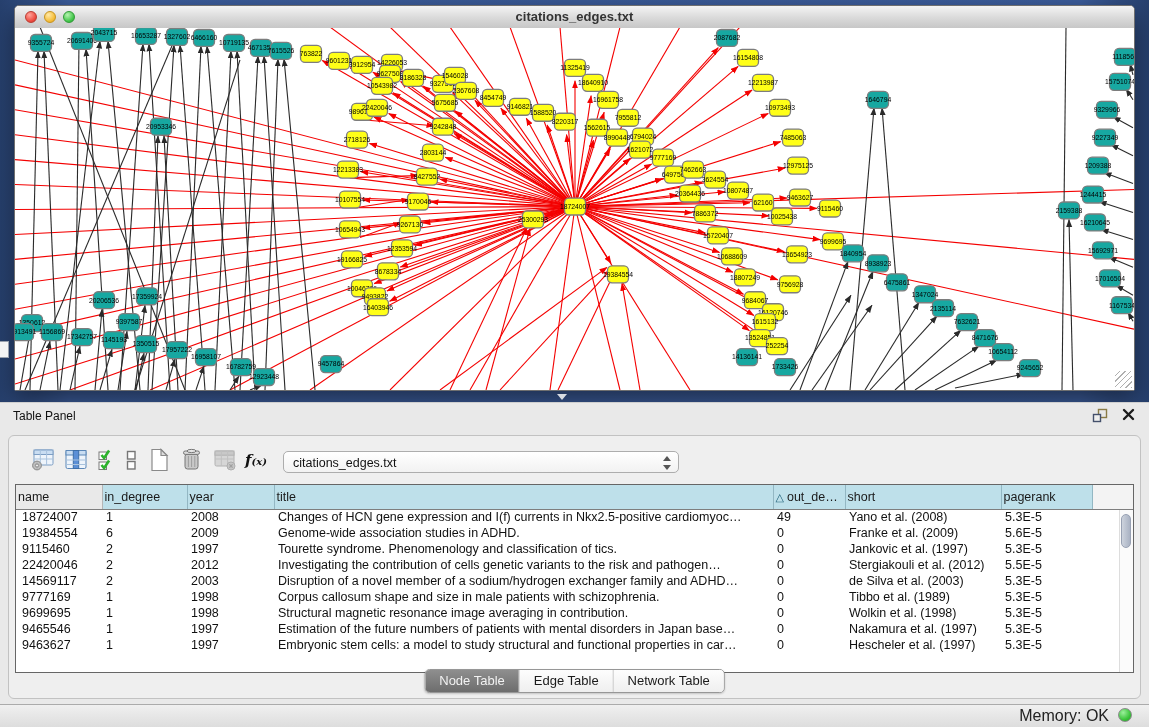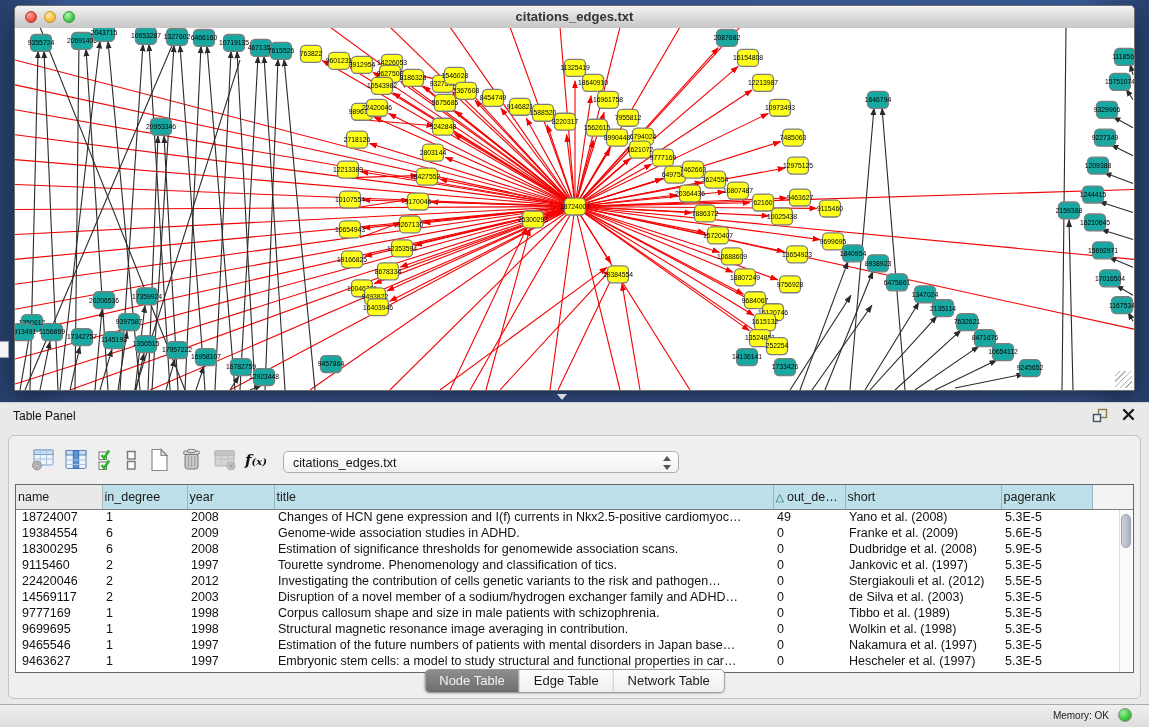--- a/index.html
+++ b/index.html
@@ -72,21 +72,21 @@
   .tabs{position:absolute;left:50%;transform:translateX(-50%);bottom:5px;display:flex;height:22px;
         border:1px solid #979797;border-radius:5px;overflow:hidden;background:#fff;box-shadow:0 1px 2px rgba(0,0,0,.18);justify-content:center;}
   .tab{border:none;margin:0;padding:0 14px;line-height:22px;font-size:13px;color:#1a1a1a;
        background:linear-gradient(#fdfdfd,#efefef);border-right:1px solid #bcbcbc;}
   .tab:last-child{border-right:none;}
   .tab.selected{background:linear-gradient(#8e8e8e,#6d6d6d);color:#f2f2f2;}
 
   
   .status-bar{position:absolute;left:0;bottom:0;width:1149px;height:22px;
               background:linear-gradient(#f0f0f0,#dddddd);border-top:1px solid #ababab;}
-  .mem-label{position:absolute;right:40px;line-height:21px;font-size:10px;color:#222;}
+  .mem-label{position:absolute;right:40px;line-height:21px;font-size:16px;color:#222;}
   .orb{position:absolute;right:17px;top:3px;width:14px;height:14px;border-radius:50%;
        background:radial-gradient(circle at 35% 30%,#9bf09b,#3cc43c 60%,#1d9a1d);border:1px solid #8a8a8a;box-sizing:border-box;}
 </style>
 </head>
 <body>
 
 <div class="screen">
 
   <div class="desktop">
 
@@ -651,30 +651,20 @@
                 <td>19384554</td>
                 <td>6</td>
                 <td>2009</td>
                 <td>Genome-wide association studies in ADHD.</td>
                 <td>0</td>
                 <td>Franke et al. (2009)</td>
                 <td>5.6E-5</td>
                 <td></td>
               </tr>
               <tr>
-                <td>18300295</td>
-                <td>6</td>
-                <td>2008</td>
-                <td>Estimation of significance thresholds for genomewide association scans.</td>
-                <td>0</td>
-                <td>Dudbridge et al. (2008)</td>
-                <td>5.9E-5</td>
-                <td></td>
-              </tr>
-              <tr>
                 <td>9115460</td>
                 <td>2</td>
                 <td>1997</td>
                 <td>Tourette syndrome. Phenomenology and classification of tics.</td>
                 <td>0</td>
                 <td>Jankovic et al. (1997)</td>
                 <td>5.3E-5</td>
                 <td></td>
               </tr>
               <tr>

